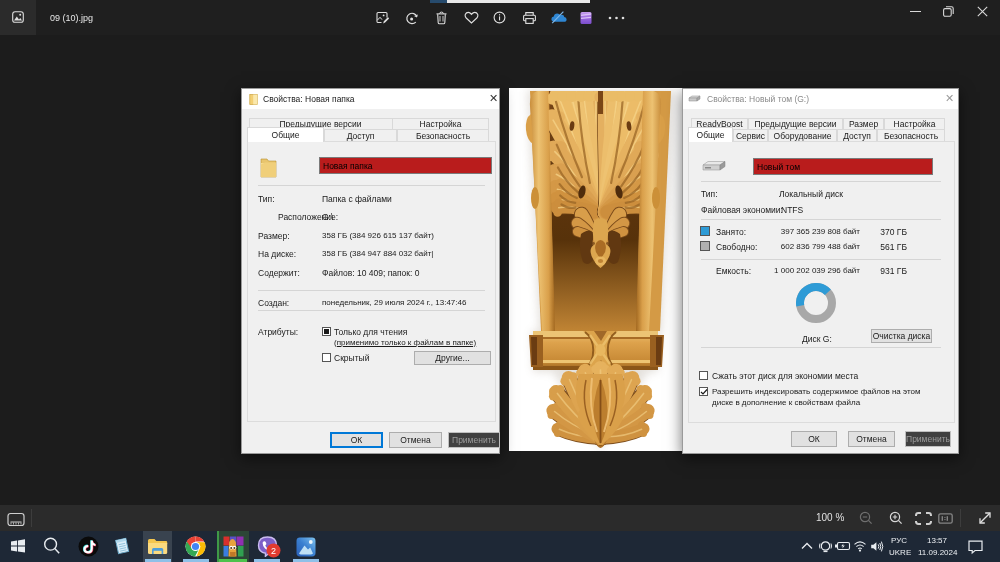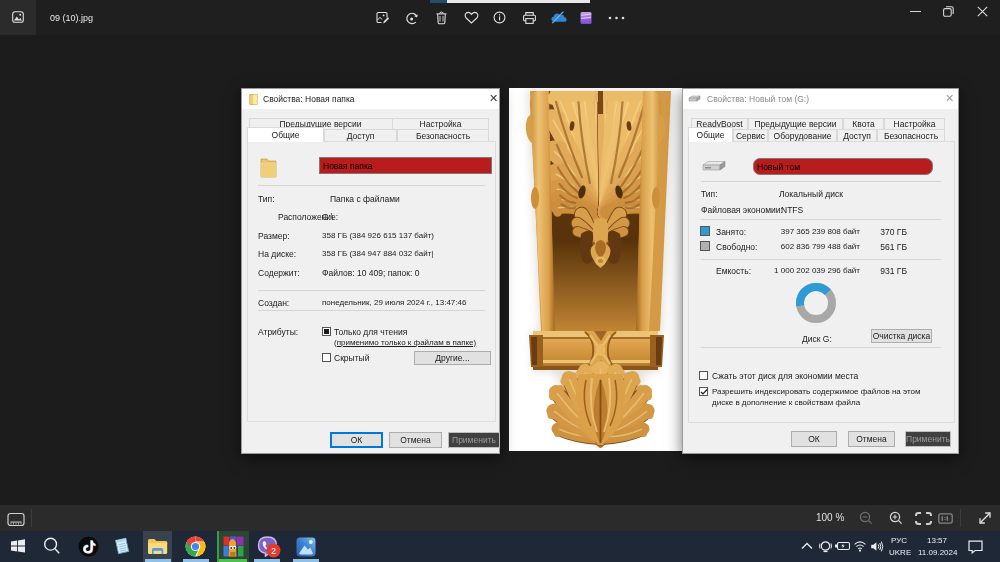--- a/index.html
+++ b/index.html
@@ -448,21 +448,21 @@
 
     <svg class="abs" style="left:17px;top:67px" width="20" height="24" viewBox="0 0 20 24">
       <path d="M2 3 L8 3 L9.5 5 L17 5 L17 21 L2 21 Z" fill="#e8c56e" stroke="#b8922f" stroke-width="0.6"></path>
       <path d="M2 7 L17 7 L17 21 L2 21 Z" fill="#f6dd90"></path>
       <path d="M2 21 L2 8.5 L6 6.5 L17 6.5 L17 21 Z" fill="#f0cf7a"></path>
     </svg>
     <div class="inputbox" style="left:77px; top:68px; width:173px; height:17px;">Новая папка</div>
 
     <div class="sep" style="left:16px; top:96px; width:227px;"></div>
     <div class="lbl" style="left:16px; top:104.5px;">Тип:</div>
-    <div class="lbl" style="left:88px; top:104.5px;">Папка с файлами</div>
+    <div class="lbl" style="left:80px; top:104.5px;">Папка с файлами</div>
     <div class="lbl" style="left:16px; top:123px;padding-left:20px;">Расположение:</div>
     <div class="lbl" style="left:80px; top:123px;">G:\</div>
     <div class="lbl" style="left:16px; top:141.5px;">Размер:</div>
     <div class="lbl sm" style="left:80px; top:141.5px;">358 ГБ (384 926 615 137 байт)</div>
     <div class="lbl" style="left:16px; top:160px;">На диске:</div>
     <div class="lbl sm" style="left:80px; top:160px;">358 ГБ (384 947 884 032 байт|</div>
     <div class="lbl" style="left:16px; top:179px;">Содержит:</div>
     <div class="lbl" style="left:80px; top:179px;">Файлов: 10 409; папок: 0</div>
     <div class="sep" style="left:16px; top:200.5px; width:227px;"></div>
     <div class="lbl" style="left:16px; top:209px;">Создан:</div>
@@ -489,36 +489,36 @@
     <svg class="abs" style="left:5px;top:6px" width="13" height="9" viewBox="0 0 13 9">
       <path d="M1 3 L4 1 L12 1 L9 3 Z" fill="#dcdcdc" stroke="#8a8a8a" stroke-width="0.5"></path>
       <path d="M1 3 L9 3 L9 6 L1 6 Z" fill="#c8c8c8" stroke="#8a8a8a" stroke-width="0.5"></path>
       <path d="M9 3 L12 1 L12 4 L9 6 Z" fill="#a8a8a8" stroke="#8a8a8a" stroke-width="0.5"></path>
     </svg>
     <div class="titletext gray" style="left:24px">Свойства: Новый том (G:)</div>
     <div class="xbtn gray" style="left:262px">✕</div>
 
     <div class="tab" style="left:8px; top:28.5px; width:57px; height:11px; line-height:11px;">ReadyBoost</div>
     <div class="tab" style="left:65px; top:28.5px; width:95px; height:11px; line-height:11px;">Предыдущие версии</div>
-    <div class="tab" style="left:160px; top:28.5px; width:41px; height:11px; line-height:11px;">Квота</div>
+    <div class="tab" style="left:160px; top:28.5px; width:41px; height:11px; line-height:11px;">Размер</div>
     <div class="tab" style="left:201px; top:28.5px; width:61px; height:11px; line-height:11px;">Настройка</div>
     <div class="tab active" style="left:5px; top:38px; width:45px; height:15px; line-height:14px;">Общие</div>
     <div class="tab" style="left:50px; top:39.5px; width:35px; height:13px; line-height:12px;">Сервис</div>
     <div class="tab" style="left:85px; top:39.5px; width:69px; height:13px; line-height:12px;">Оборудование</div>
     <div class="tab" style="left:154px; top:39.5px; width:40px; height:13px; line-height:12px;">Доступ</div>
     <div class="tab" style="left:194px; top:39.5px; width:68px; height:13px; line-height:12px;">Безопасность</div>
     <div class="tabpage" style="left:5px; top:52px; width:267px; height:282px;"></div>
 
     <svg class="abs" style="left:18px;top:71px" width="26" height="14" viewBox="0 0 26 14">
       <path d="M2 5 L7 1.5 L24 1.5 L19 5 Z" fill="#e8e8e8" stroke="#909090" stroke-width="0.5"></path>
       <path d="M2 5 L19 5 L19 10 L2 10 Z" fill="#d0d0d0" stroke="#909090" stroke-width="0.5"></path>
       <path d="M19 5 L24 1.5 L24 6.5 L19 10 Z" fill="#9a9a9a" stroke="#808080" stroke-width="0.5"></path>
       <rect x="4" y="7" width="6" height="1.5" fill="#8a8a8a"></rect>
     </svg>
-    <div class="inputbox" style="left:70px; top:69px; width:180px; height:17px;border-radius:7px;">Новый том</div>
+    <div class="inputbox" style="left:70px; top:69px; width:180px; height:17px;">Новый том</div>
 
     <div class="sep" style="left:18px; top:92px; width:240px;"></div>
     <div class="lbl" style="left:18px; top:99.5px;">Тип:</div>
     <div class="lbl" style="left:96px; top:99.5px;">Локальный диск</div>
     <div class="lbl" style="left:18px; top:115.5px;">Файловая экономии:</div>
     <div class="lbl" style="left:98px; top:115.5px;">NTFS</div>
     <div class="sep" style="left:18px; top:130px; width:240px;"></div>
 
     <div class="abs" style="left:17px; top:137px; width:10px; height:10px; background:#2e9bd6; border:1px solid #555;"></div>
     <div class="lbl" style="left:33px; top:137.5px;">Занято:</div>

